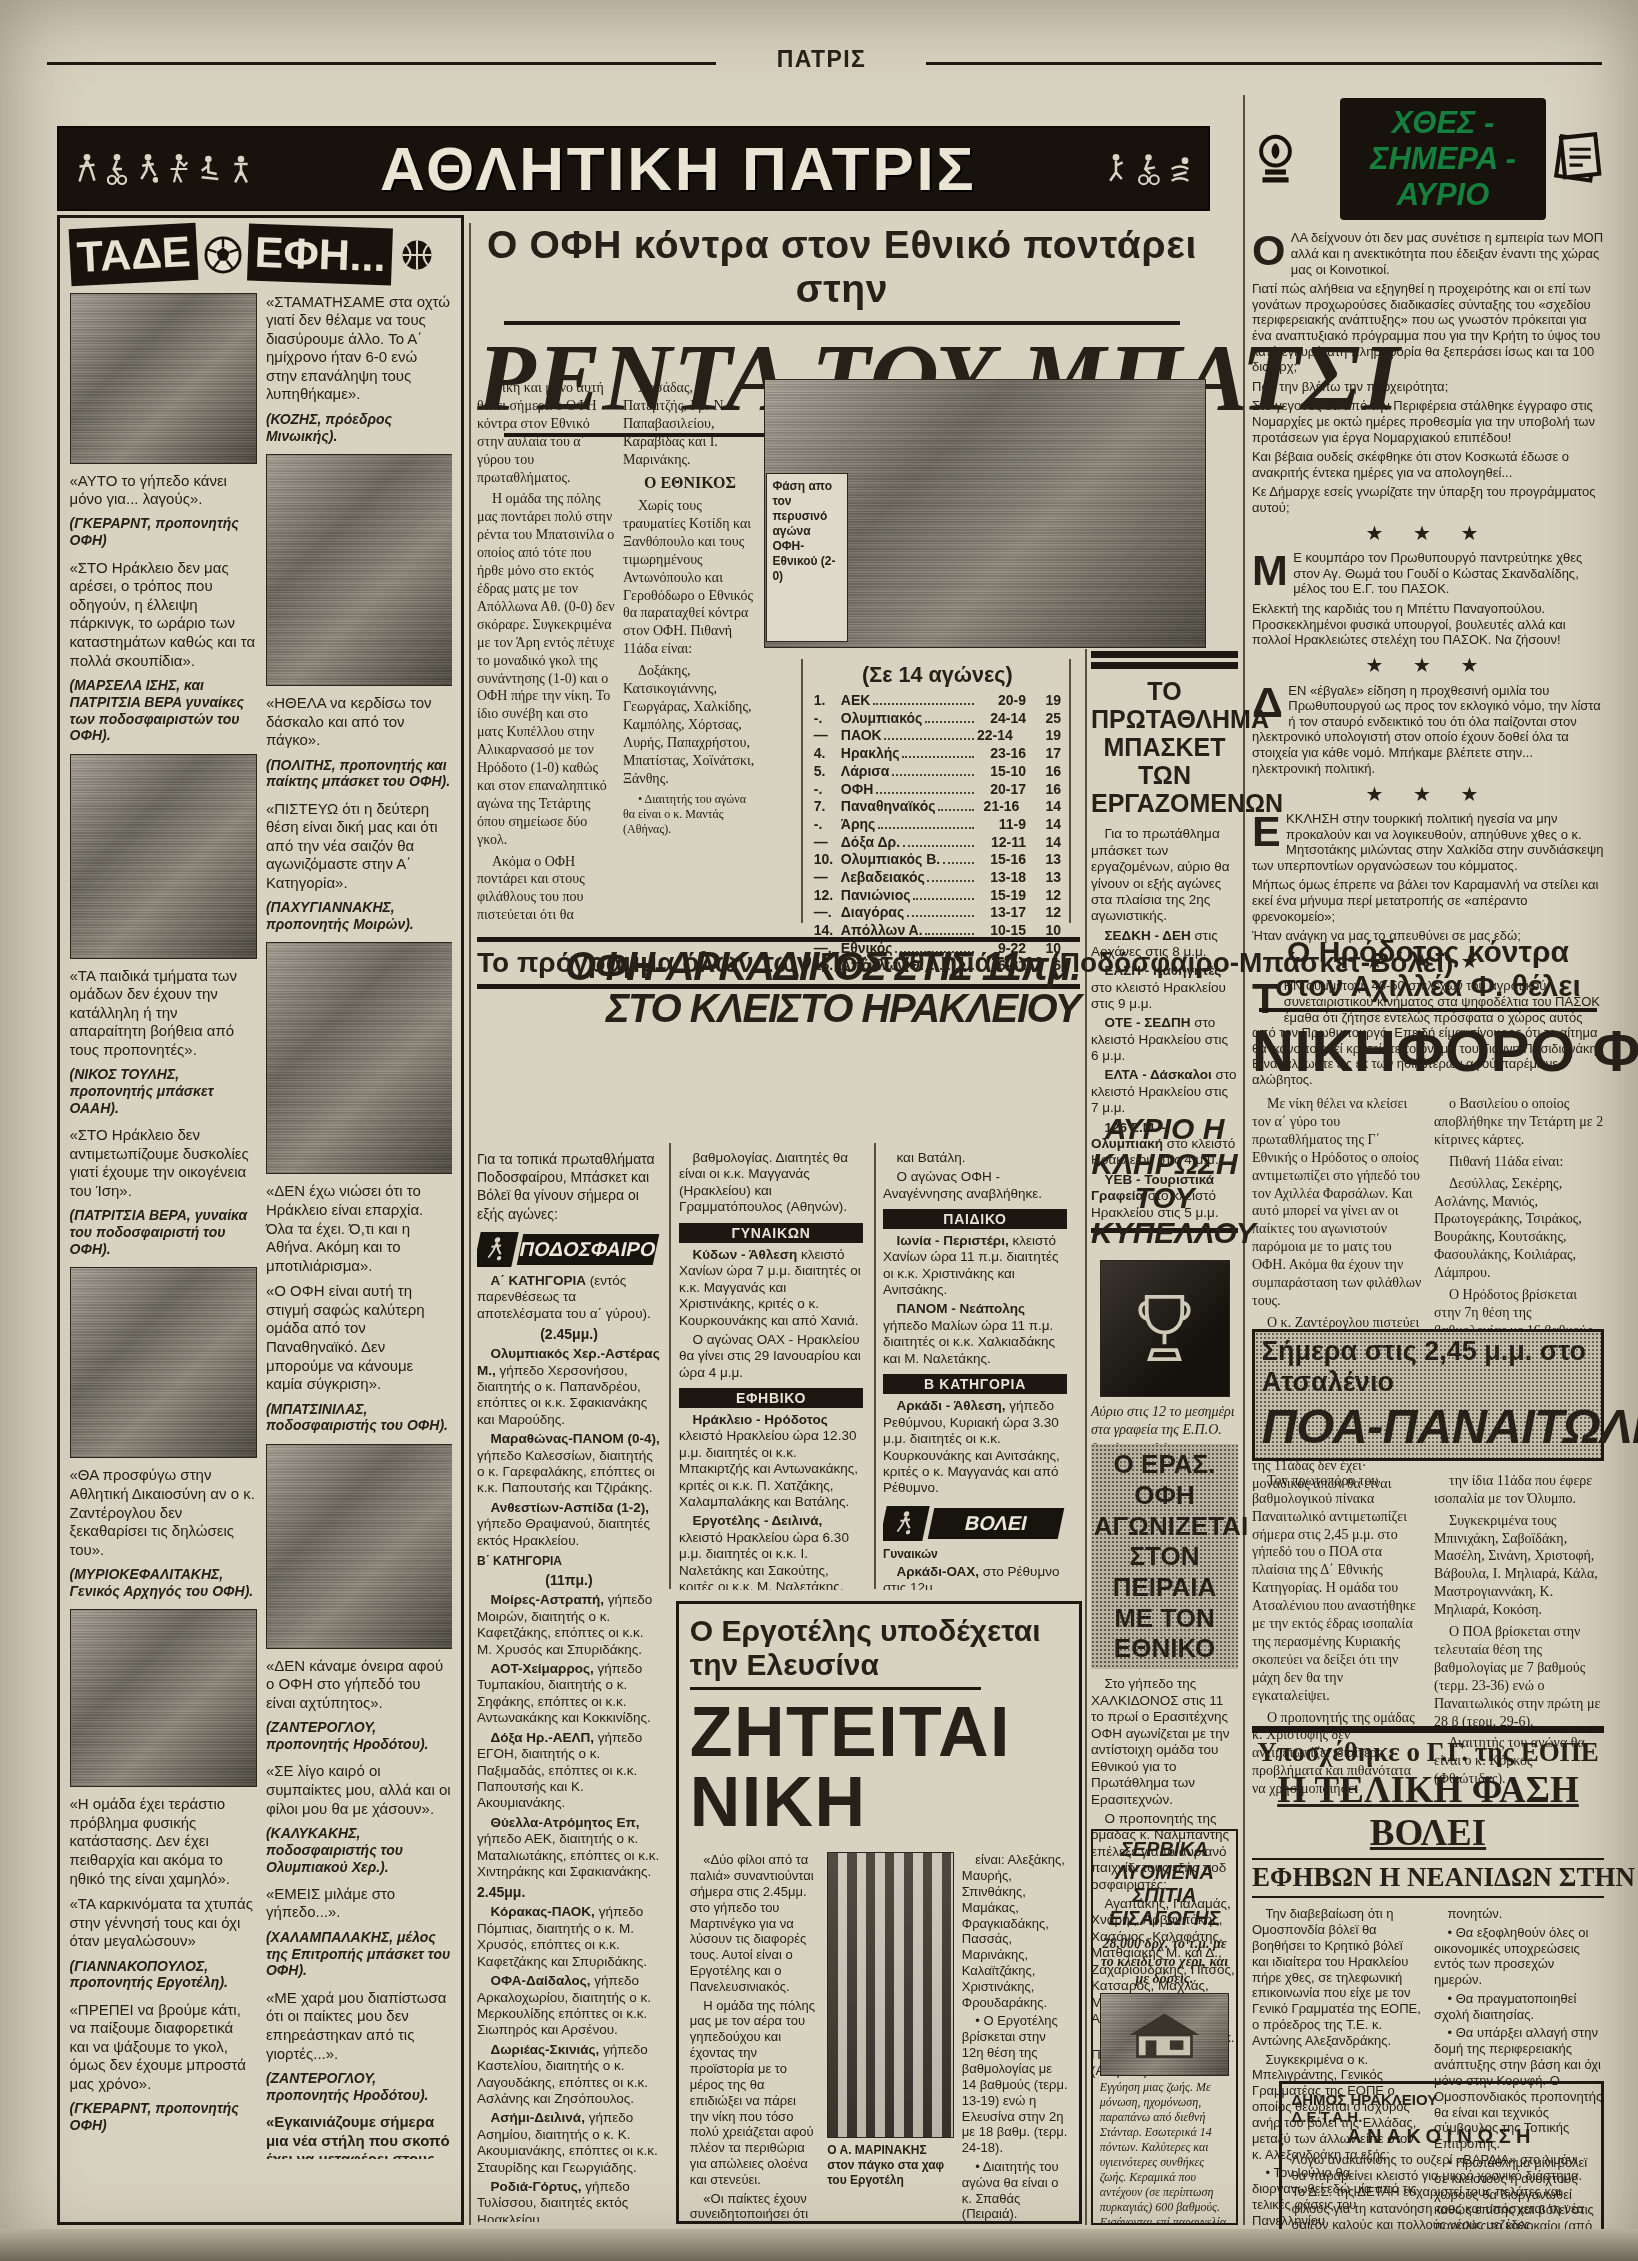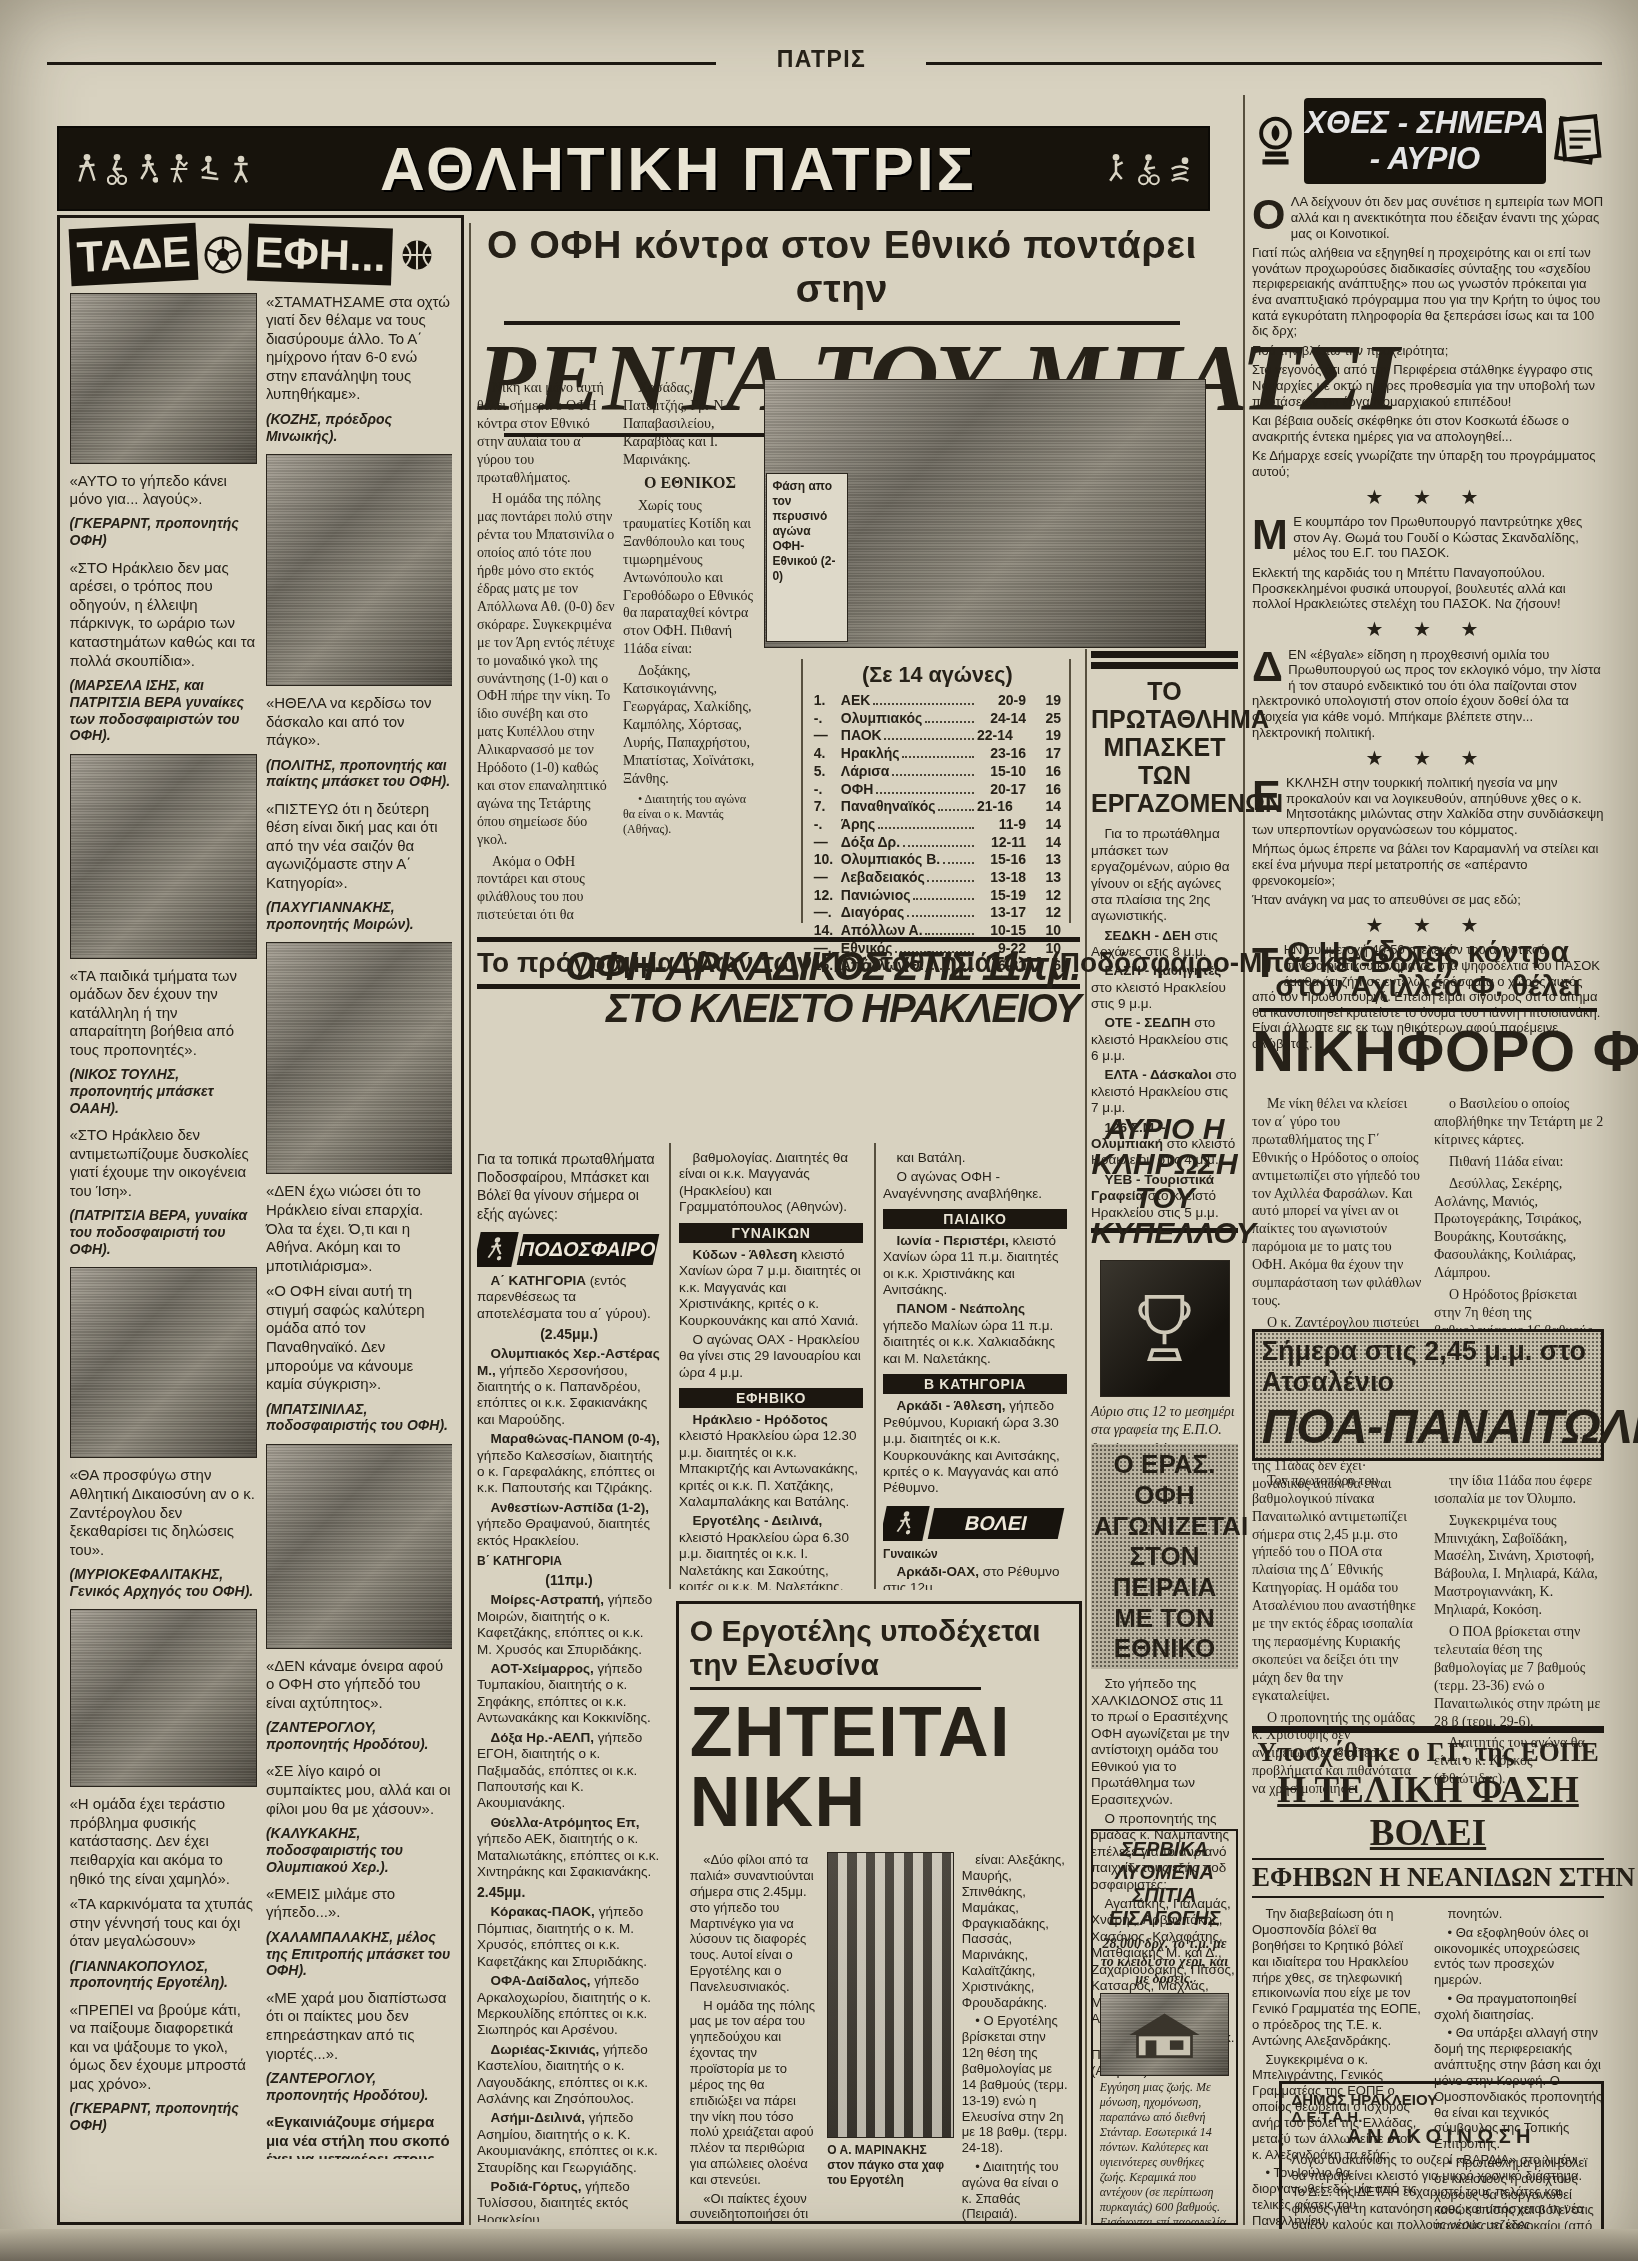--- a/index.html
+++ b/index.html
@@ -246,21 +246,21 @@
           <span style="width:27px;">-.</span>
           <span>ΟΦΗ</span>
           <span style="flex:1;border-bottom:2px dotted #4a4436;margin:0 2.7px 2.7px;"></span>
           <span style="width:49px;text-align:right;">20-17</span>
           <span style="width:35px;text-align:right;">16</span>
         </div>
         <div style="display:flex;font-weight:bold;font-size:14px;line-height:1.0;margin-bottom:3px;align-items:baseline;">
           <span style="width:27px;">7.</span>
           <span>Παναθηναϊκός</span>
           <span style="flex:1;border-bottom:2px dotted #4a4436;margin:0 2.7px 2.7px;"></span>
-          <span style="width:49px;text-align:left;">21-16</span>
+          <span style="width:49px;text-align:center;">21-16</span>
           <span style="width:35px;text-align:right;">14</span>
         </div>
         <div style="display:flex;font-weight:bold;font-size:14px;line-height:1.0;margin-bottom:3px;align-items:baseline;">
           <span style="width:27px;">-.</span>
           <span>Άρης</span>
           <span style="flex:1;border-bottom:2px dotted #4a4436;margin:0 2.7px 2.7px;"></span>
           <span style="width:49px;text-align:right;">11-9</span>
           <span style="width:35px;text-align:right;">14</span>
         </div>
         <div style="display:flex;font-weight:bold;font-size:14px;line-height:1.0;margin-bottom:3px;align-items:baseline;">
@@ -477,21 +477,21 @@
   </div>
 
   <div class="abs" style="left:1252px;top:98px;width:352px;">
     <div style="display:flex;align-items:center;gap:5.4px;">
       <svg width="47" height="54" viewBox="0 0 36 40">
           <circle cx="18" cy="14" r="11" stroke="#17130c" stroke-width="3" fill="none"></circle>
           <path d="M18 8 C14 10 14 18 18 20 C22 18 22 10 18 8 Z" fill="#17130c"></path>
           <rect x="10" y="28" width="16" height="4" fill="#17130c"></rect>
           <rect x="8" y="34" width="20" height="4" fill="#17130c"></rect>
         </svg>
-      <div style="flex:1;background:#17130c;color:#e5e5e5;font-weight:bold;font-style:italic;font-size:31px;text-align:center;padding:6.8px 0;border-radius:4px;">ΧΘΕΣ - ΣΗΜΕΡΑ - ΑΥΡΙΟ</div>
+      <div style="flex:1;background:#17130c;color:#15803d;font-weight:bold;font-style:italic;font-size:31px;text-align:center;padding:6.8px 0;border-radius:4px;margin-left:36px;">ΧΘΕΣ - ΣΗΜΕΡΑ - ΑΥΡΙΟ</div>
       <svg width="53" height="57" viewBox="0 0 40 42">
           <rect x="6" y="6" width="26" height="30" fill="#d9d4c4" stroke="#17130c" stroke-width="3" transform="rotate(8 20 20)"></rect>
           <rect x="9" y="4" width="26" height="30" fill="#d9d4c4" stroke="#17130c" stroke-width="3" transform="rotate(-6 22 19)"></rect>
           <path d="M14 14 H30 M14 20 H30 M14 26 H24" stroke="#17130c" stroke-width="2.4"></path>
         </svg>
     </div>
     <div style="margin-top:10.8px;">
 
     <div class="xp capp">
           <span class="cap">Ο</span><span>ΛΑ δείχνουν ότι δεν μας συνέτισε η εμπειρία των ΜΟΠ αλλά και η ανεκτικότητα που έδειξαν έναντι της χώρας μας οι Κοινοτικοί.</span>

